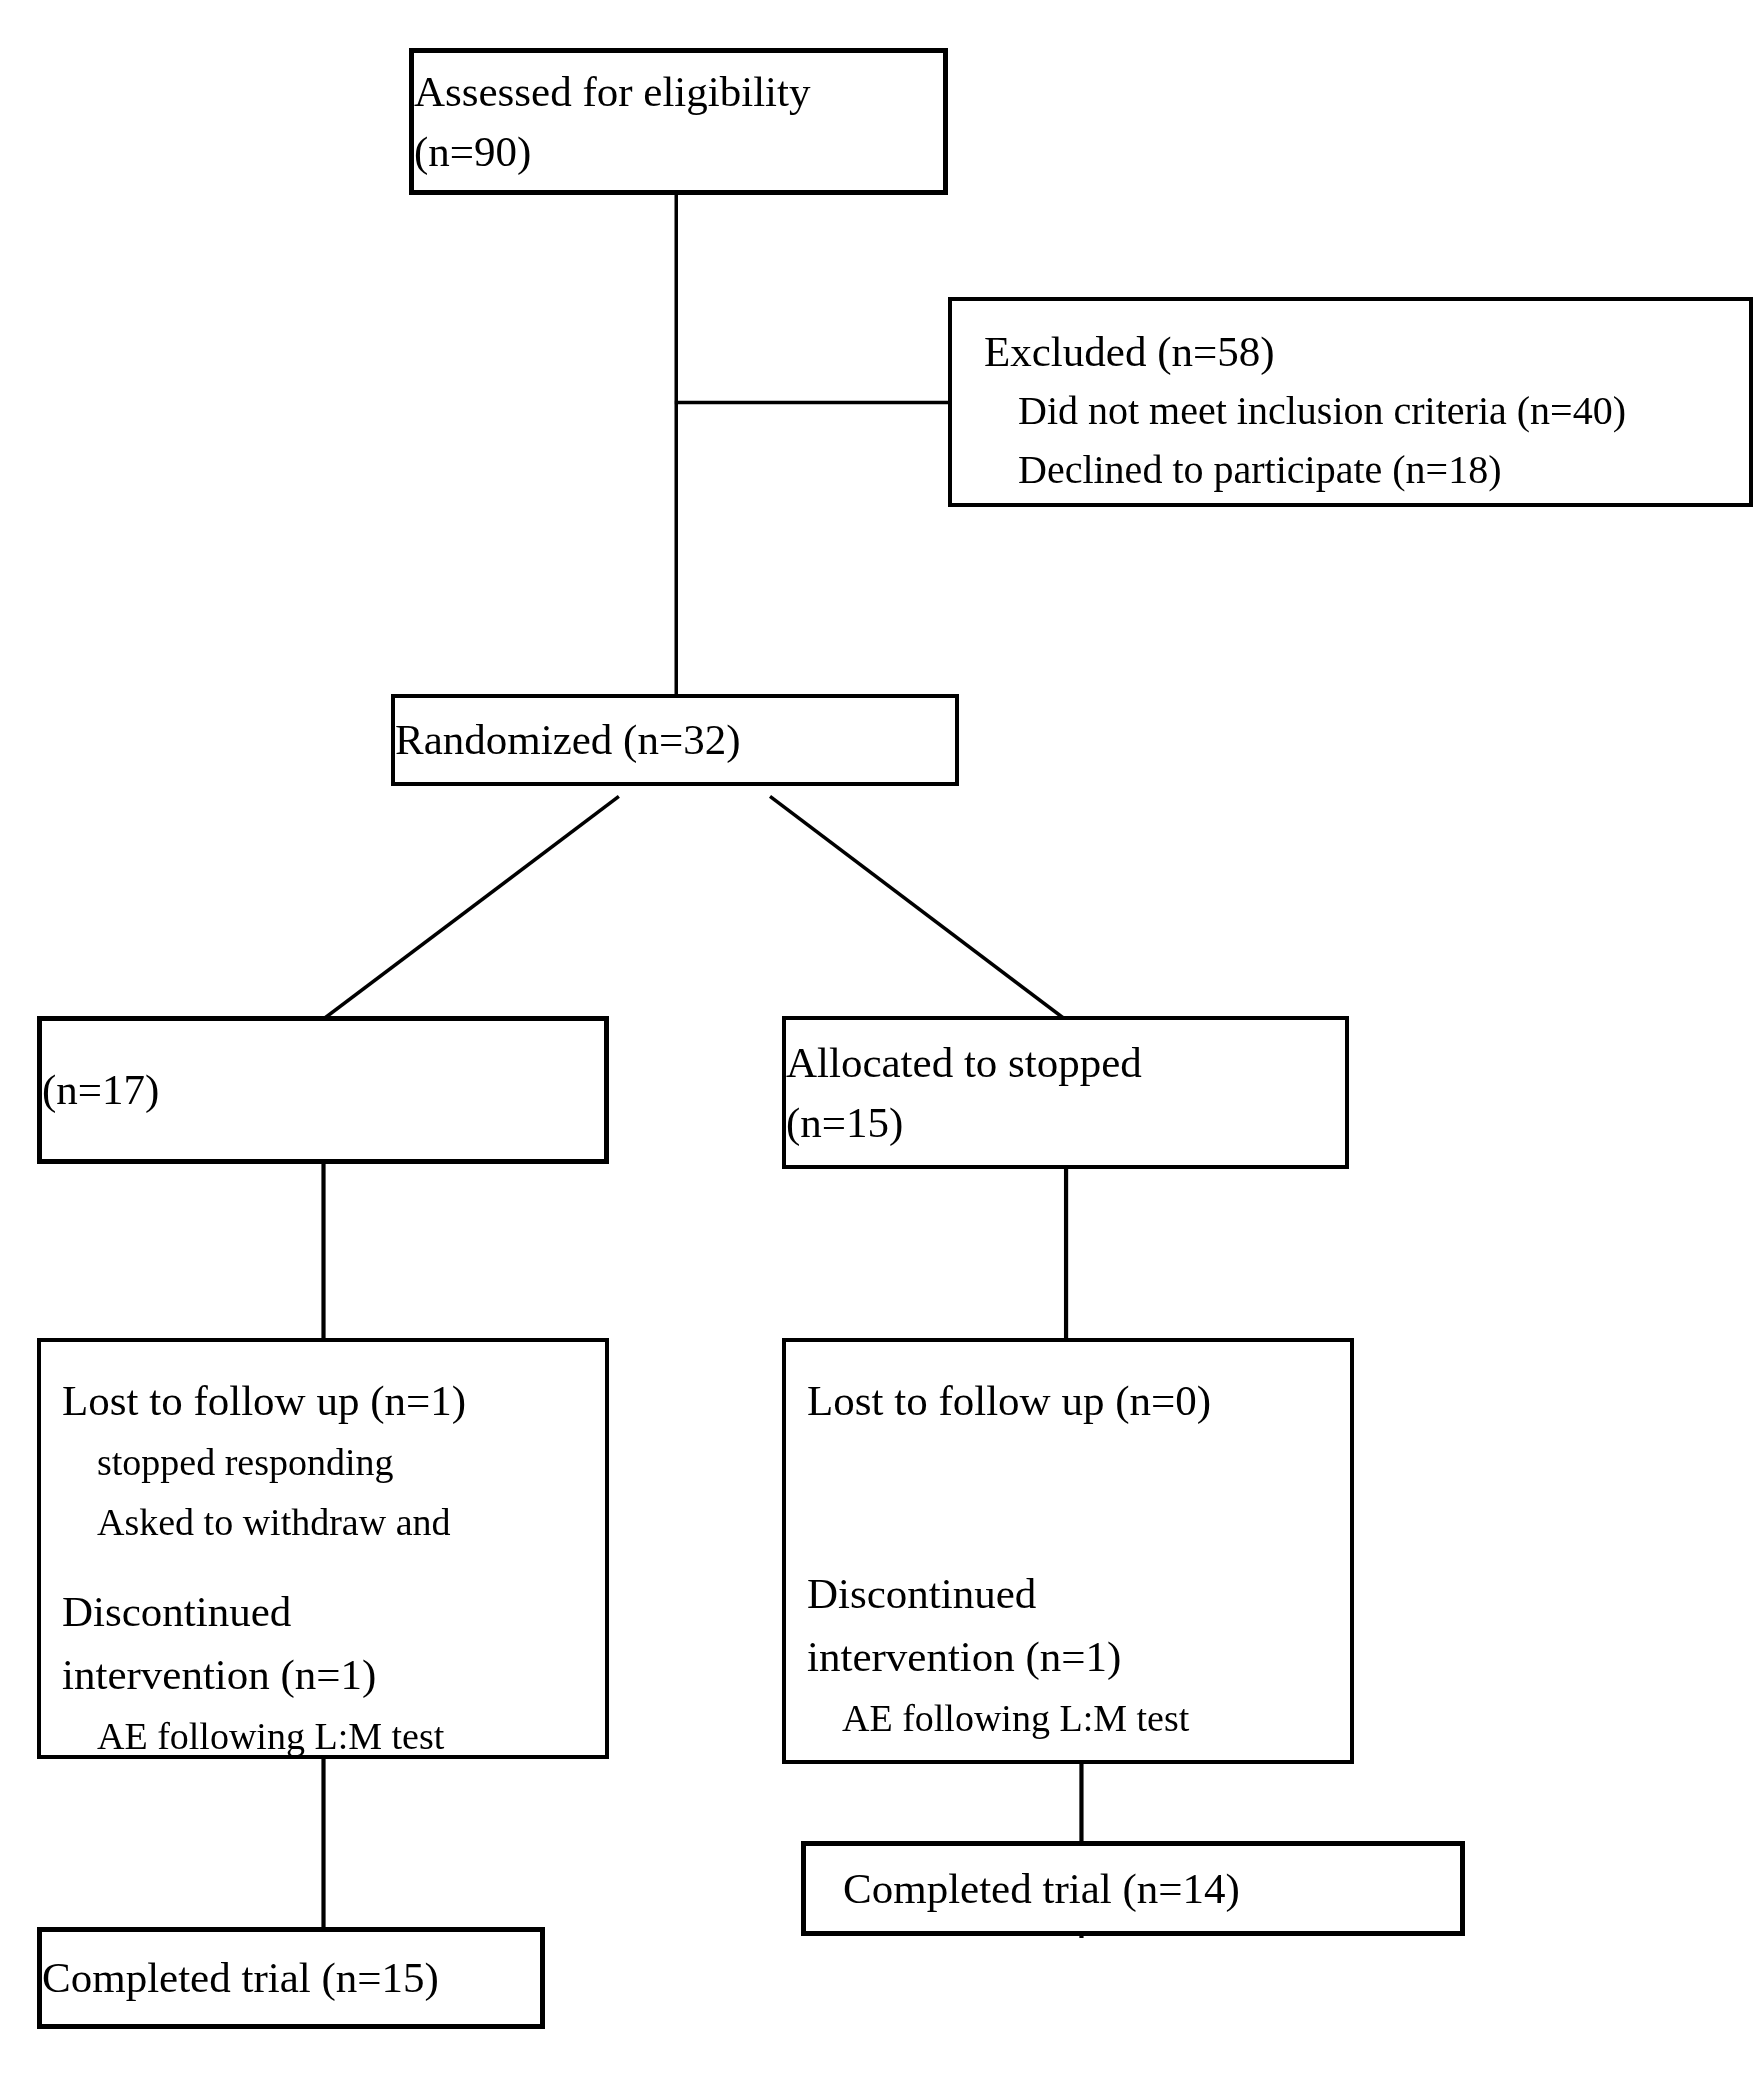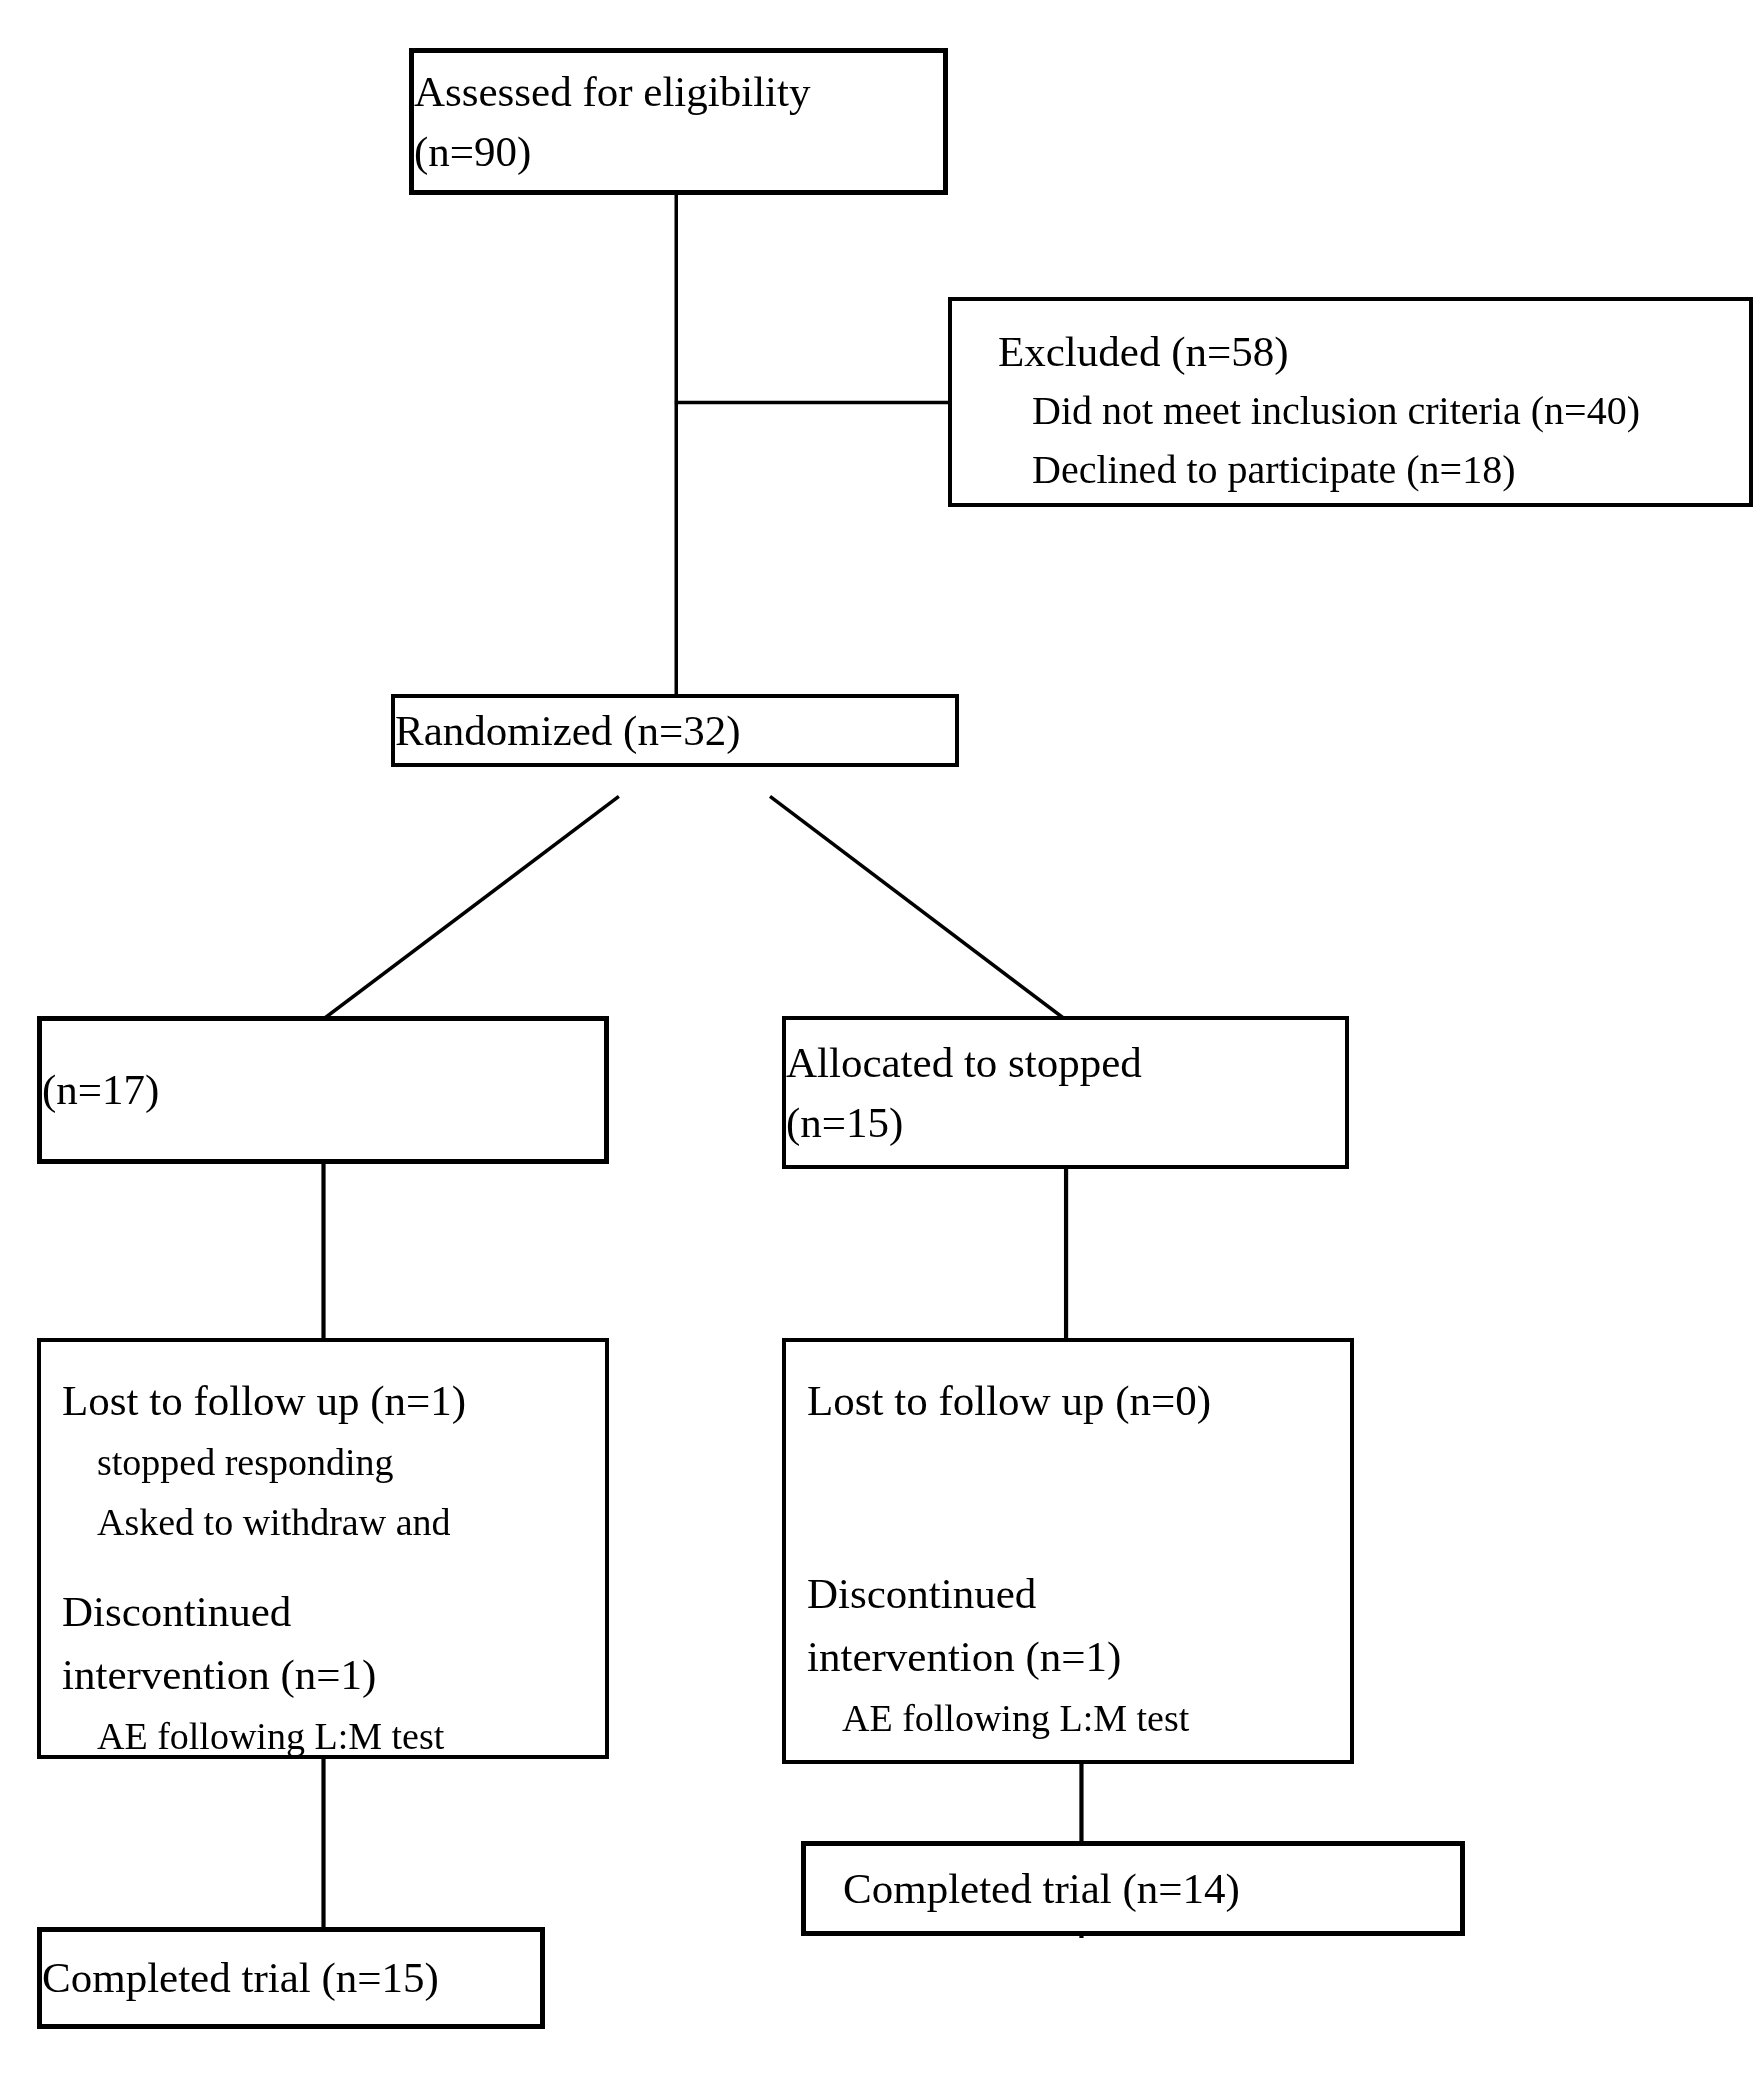--- a/index.html
+++ b/index.html
@@ -37,25 +37,25 @@
     text-align: center;
   }
   .main-text {
     font-size: 43px;
     line-height: 60px;
     white-space: nowrap;
   }
   
   .assessed        { left: 409px;  top: 48px;   width: 539px;  height: 147px; border-width: 5.6px; }
   
-  .excluded        { left: 948px; top: 297px;  width: 805px; height: 210px; padding: 21px 7px 0 46px; }
+  .excluded        { left: 948px; top: 297px;  width: 805px; height: 210px; padding: 21px 7px 0 32px; }
   .excluded-title  { font-size: 43px; line-height: 59px; white-space: nowrap; }
   .excluded-reason { font-size: 40px; line-height: 59px; padding-left: 34px; white-space: nowrap; }
   
-  .randomized      { left: 391px;  top: 694px;  width: 568px;  height: 73px; }
+  .randomized      { left: 391px;  top: 694px;  width: 568px;  height: 92px; }
   
   .alloc-treatment { left: 37px;   top: 1016px; width: 572px;  height: 148px; border-width: 5.6px; }
   .alloc-placebo   { left: 782px; top: 1016px; width: 567px;  height: 153px; }
   
   .followup        { padding: 27px 7px 0 21px; }
   .fu-treatment    { left: 37px;   top: 1338px; width: 572px;  height: 421px; }
   .fu-placebo      { left: 782px; top: 1338px; width: 572px;  height: 426px; border-width: 4.2px; }
   .fu-main         { font-size: 43px; line-height: 63px; white-space: nowrap; }
   .fu-sub          { font-size: 38px; line-height: 60px; padding-left: 35px; white-space: nowrap; }
   .fu-gap-small    { height: 28px; }

